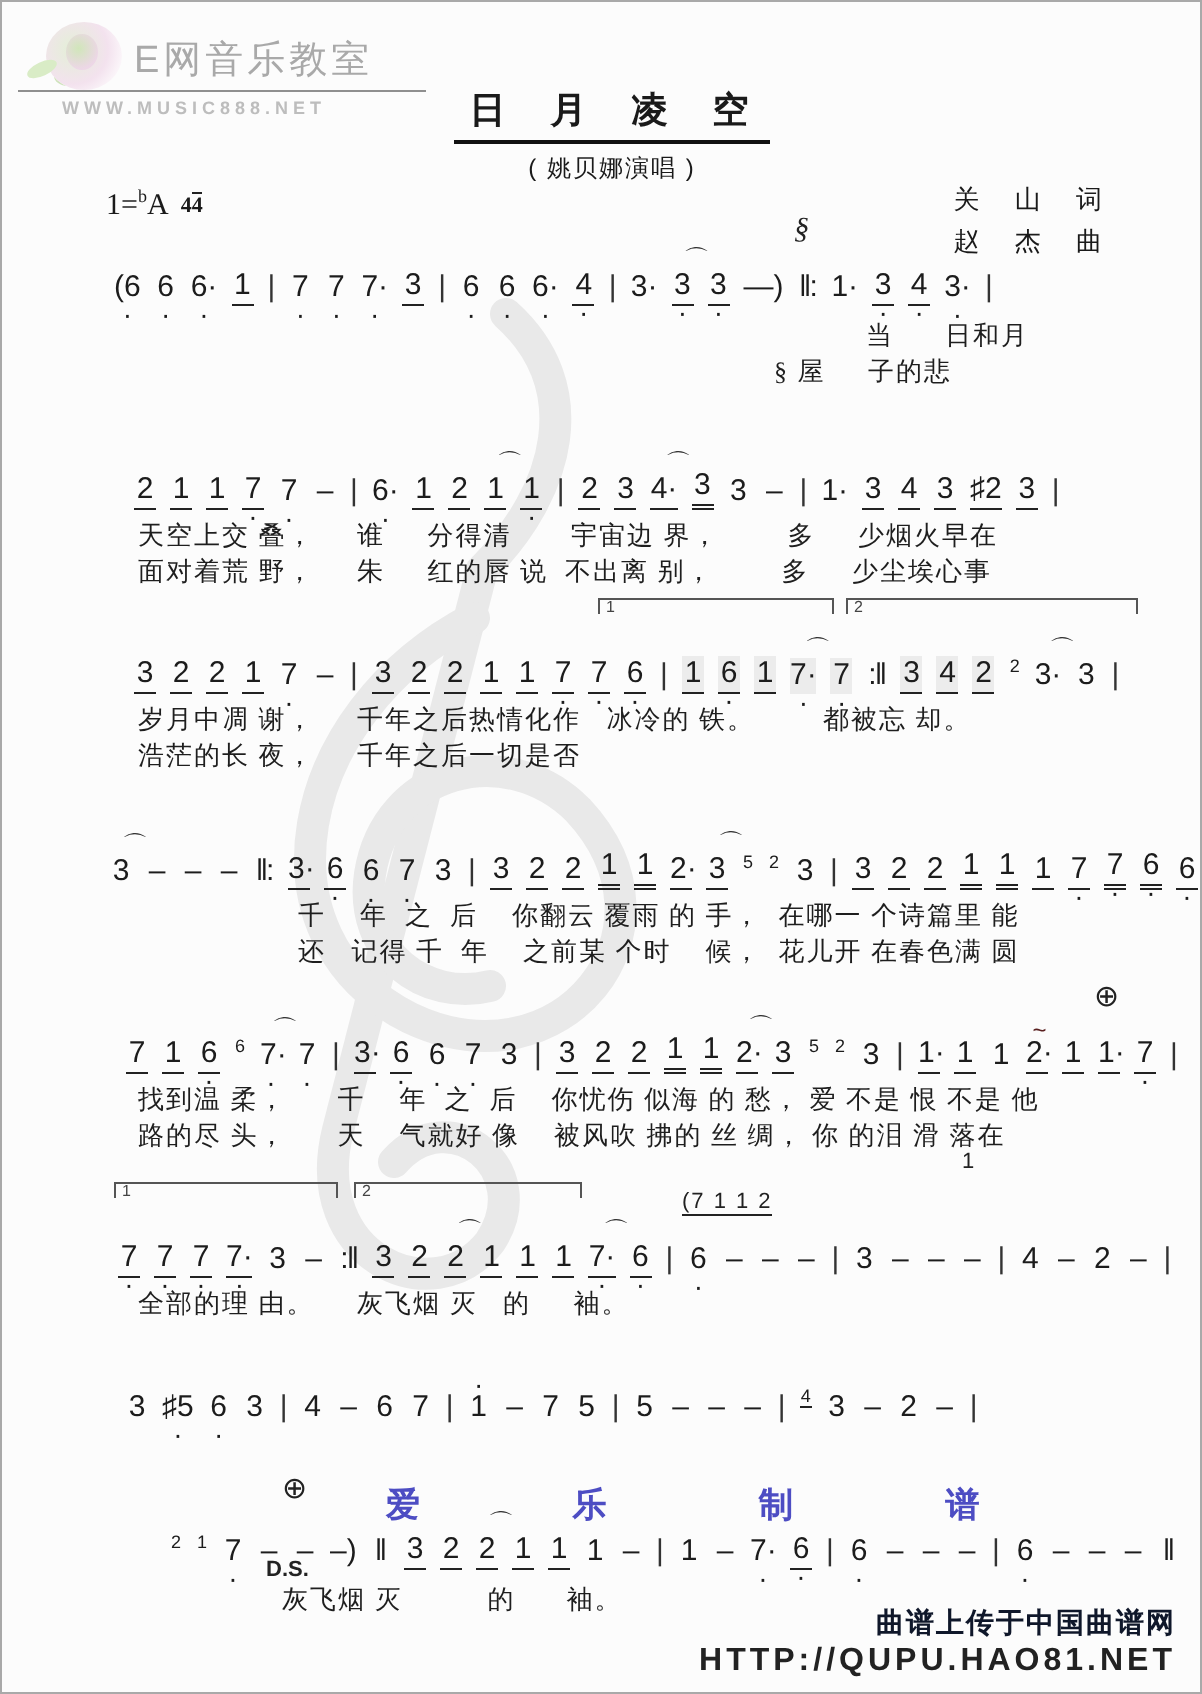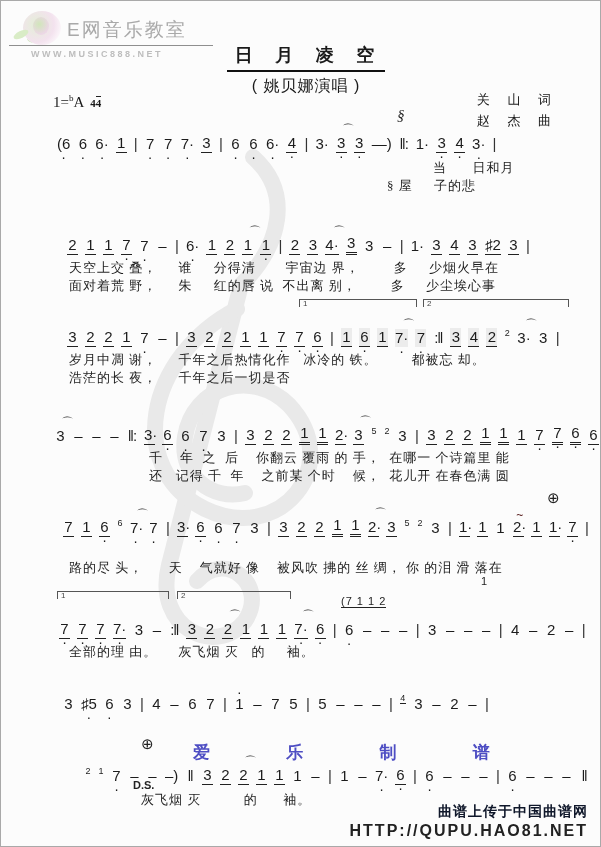--- a/index.html
+++ b/index.html
@@ -14,21 +14,21 @@
           background:#d9ecc6;transform:rotate(-25deg);}
   .emblem:after{content:"";position:absolute;left:10px;top:6px;width:16px;height:18px;border-radius:50%;
           background:radial-gradient(circle at 40% 40%, #cbe4b2 0%, #ecd3e6 70%);opacity:.8;}
   .logo-title{position:absolute;left:58px;top:10px;font-size:19px;color:#a9a9a9;letter-spacing:2px;}
   .logo-line{position:absolute;left:0;top:38px;width:204px;border-top:1px solid #8f8f8f;}
   .logo-url{position:absolute;left:22px;top:42px;font-size:9px;color:#bdbdbd;letter-spacing:2.5px;font-weight:bold;}
   
   .title-wrap{position:absolute;left:200px;top:42px;width:210px;text-align:center;}
   .song-title{display:inline-block;font-size:18px;font-weight:bold;letter-spacing:9px;
               border-bottom:2px solid #111;padding:0 2px 3px 8px;font-family:"Liberation Serif",serif;}
-  .song-sub{margin-top:4px;font-size:16px;letter-spacing:1px;}
+  .song-sub{margin-top:4px;font-size:12px;letter-spacing:1px;}
   .credits{position:absolute;right:42px;top:88px;text-align:left;font-size:13px;line-height:21px;letter-spacing:7px;}
   .keysig{position:absolute;left:52px;top:92px;font-size:15px;font-family:"Liberation Serif",serif;}
   .keysig sup{font-size:9px;}
   .frac{display:inline-block;vertical-align:middle;text-align:center;font-size:11px;line-height:1.0;
         margin-left:6px;font-weight:bold;}
   .frac .fden{border-top:1px solid #222;}
   
   .clef{position:absolute;left:28px;top:140px;opacity:1;pointer-events:none;}
   
   .stage{position:absolute;left:48px;top:0;width:540px;}
@@ -269,20 +269,21 @@
           <span class="tok f-u">1</span>
           <span class="tok">1</span>
           <span class="tok f-u f-m">2·</span>
           <span class="tok f-u">1</span>
           <span class="tok f-u">1·</span>
           <span class="tok f-u f-b">7</span>
           <span class="tok bar">|</span>
         </div>
         <div class="mark coda" style="left: 498px; top: -26px;">⊕</div>
         <div class="mark small" style="left: 432px; top: 60px;">1</div>
+        <div class="lyr" style="left: 20px; top: 26px;">找到温 柔，      千    年  之  后    你忧伤 似海 的 愁， 爱 不是 恨 不是 他</div>
         <div class="lyr" style="left: 20px; top: 44px;">路的尽 头，      天    气就好 像    被风吹 拂的 丝 绸， 你 的泪 滑 落在</div>
       </div>
       <div class="system" style="top: 616px;">
         <div class="tokens" style="margin-left: 10px;">
           <span class="tok f-u f-b">7</span>
           <span class="tok f-u f-b">7</span>
           <span class="tok f-u f-b">7</span>
           <span class="tok f-u f-b">7·</span>
           <span class="tok">3</span>
           <span class="tok">–</span>

